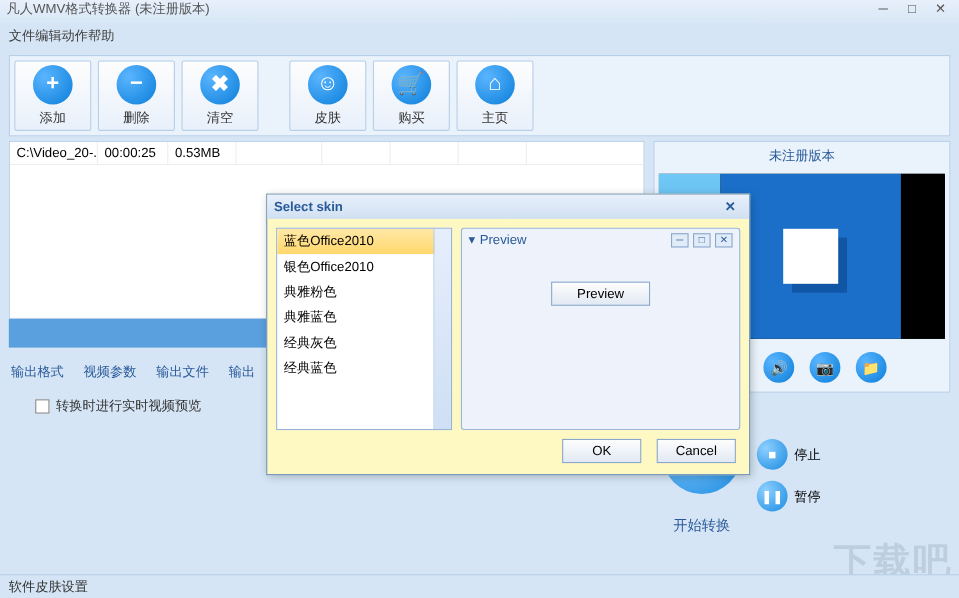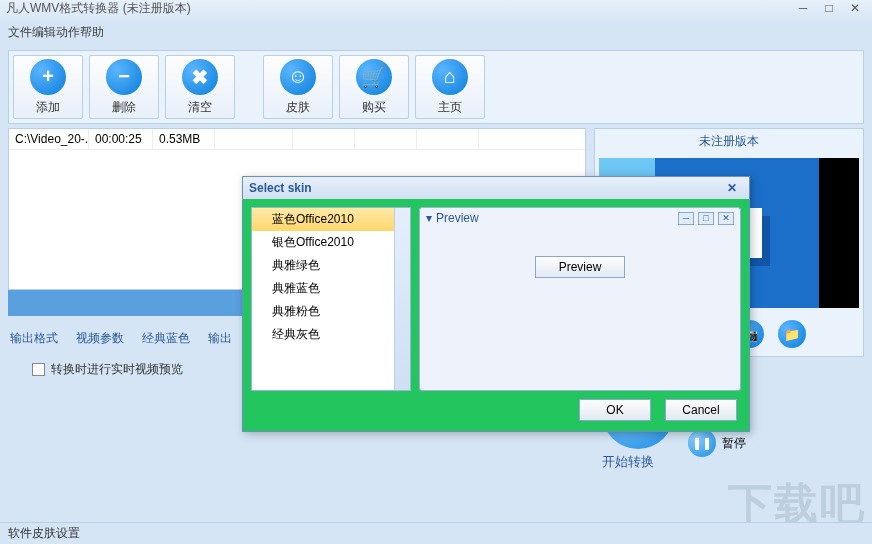--- a/index.html
+++ b/index.html
@@ -38,29 +38,29 @@
 .preview-img .m::after{content:"";position:absolute;left:50%;top:50%;width:50px;height:50px;background:#fff;transform:translate(-50%,-50%);box-shadow:8px 8px 0 #1155a5}
 .preview-img .r{width:40px;background:#000}
 .media-ctrl{display:flex;justify-content:center;gap:14px;padding:8px}
 .mbtn{width:28px;height:28px;border-radius:50%;background:radial-gradient(circle at 30% 30%,#5bb5ff,#0a7ed9);display:flex;align-items:center;justify-content:center;color:#fff;cursor:pointer;font-size:13px}
 .big-actions{display:flex;align-items:center;gap:14px;margin-top:20px;padding:0 8px}
 .big-play{width:72px;height:72px;border-radius:50%;background:radial-gradient(circle at 30% 30%,#8dd0ff,#1a8ae0);display:flex;align-items:center;justify-content:center;color:#fff;font-size:28px;cursor:pointer}
 .side-col{display:flex;flex-direction:column;gap:10px}
 .side-btn{display:flex;align-items:center;gap:6px;cursor:pointer}
 .side-btn .sc{width:28px;height:28px;border-radius:50%;background:radial-gradient(circle at 30% 30%,#8dd0ff,#1a8ae0);display:flex;align-items:center;justify-content:center;color:#fff}
 .statusbar{position:absolute;bottom:0;left:0;right:0;height:22px;background:#d5e5f5;border-top:1px solid #b8cfe8;display:flex;align-items:center;padding:0 8px;color:#333}
-.watermark{position:absolute;right:6px;bottom:10px;font-size:44px;color:rgba(120,140,160,.25);font-weight:bold;letter-spacing:2px;pointer-events:none}
-
-.dialog{position:absolute;left:242px;top:176px;width:508px;height:256px;background:#22c55e;border:1px solid #6a8fc0;box-shadow:2px 2px 8px rgba(0,0,0,.25)}
+.watermark{position:absolute;right:6px;bottom:10px;font-size:34px;color:rgba(120,140,160,.25);font-weight:bold;letter-spacing:2px;pointer-events:none}
+
+.dialog{position:absolute;left:242px;top:176px;width:440px;height:256px;background:#fef9c3;border:1px solid #6a8fc0;box-shadow:2px 2px 8px rgba(0,0,0,.25)}
 .dlg-title{height:22px;background:linear-gradient(#e8f0fb,#d0e0f2);display:flex;align-items:center;padding:0 6px;color:#2a5a9a;font-weight:bold}
 .dlg-title .spacer{flex:1}
 .dlg-body{display:flex;padding:8px;gap:8px;height:200px}
 .skin-list{width:160px;background:#fff;border:1px solid #9ab5d6;overflow:hidden;position:relative}
 .skin-list::after{content:"";position:absolute;right:0;top:0;bottom:0;width:15px;background:linear-gradient(#e6eefb,#cfdff4);border-left:1px solid #b8cfe8}
-.skin-item{padding:3px 20px;cursor:pointer}
+.skin-item{padding:3px 6px;cursor:pointer}
 .skin-item.sel{background:linear-gradient(#ffe9a8,#ffd76b)}
 .prev-group{flex:1;border:1px solid #9ab5d6;border-radius:3px;background:#eef3fb;position:relative}
 .prev-head{height:20px;display:flex;align-items:center;padding:0 6px;color:#2a5a9a;gap:4px}
 .prev-head .spacer{flex:1}
 .prev-head .wb{width:16px;height:13px;border:1px solid #8aa8cc;background:#e2ecf8;font-size:9px;display:flex;align-items:center;justify-content:center;cursor:pointer}
 .prev-btn{margin:28px auto 0;display:block;width:90px;height:22px;background:linear-gradient(#fdfdfd,#e2e9f3);border:1px solid #8aa8cc;cursor:pointer}
 .dlg-foot{display:flex;justify-content:flex-end;gap:14px;padding:0 12px}
 .dlg-foot button{width:72px;height:22px;background:linear-gradient(#fdfdfd,#e2e9f3);border:1px solid #8aa8cc;cursor:pointer}
 .start-label{color:#2a5a9a;font-size:13px}
 </style>
@@ -125,21 +125,21 @@
         </div>
       </div>
     </div>
     <div class="action-strip">
       <span>━ <span>删除</span></span>
       <span>✖ <span>清空</span></span>
     </div>
     <div class="tabs">
       <span>输出格式</span>
       <span>视频参数</span>
-      <span>经典蓝色</span>
+      <span>输出文件</span>
       <span>输出</span>
     </div>
     <div class="checkbox-row">
       <div class="cb"></div>
       <span>转换时进行实时视频预览</span>
     </div>
   </div>
 
   <div class="right">
     <div class="preview-pane">
@@ -152,21 +152,21 @@
       <div class="media-ctrl">
         <div class="mbtn">■</div>
         <div class="mbtn">🔊</div>
         <div class="mbtn">📷</div>
         <div class="mbtn">📁</div>
       </div>
     </div>
     <div class="big-actions">
       <div>
         <div class="big-play">▶</div>
-        <div class="start-label" style="text-align:left;margin-top:4px">开始转换</div>
+        <div class="start-label" style="text-align:center;margin-top:20px">开始转换</div>
       </div>
       <div class="side-col">
         <div class="side-btn">
             <div class="sc">■</div>
             <span>停止</span>
           </div>
         <div class="side-btn">
             <div class="sc">❚❚</div>
             <span>暂停</span>
           </div>
@@ -184,24 +184,24 @@
 <div class="dialog">
   <div class="dlg-title">
     <span>Select skin</span>
     <div class="spacer"></div>
     <div class="win-btn">✕</div>
   </div>
   <div class="dlg-body">
     <div class="skin-list">
       <div class="skin-item sel">蓝色Office2010</div>
       <div class="skin-item">银色Office2010</div>
-      <div class="skin-item">典雅绿色</div>
+      <div class="skin-item">典雅粉色</div>
       <div class="skin-item">典雅蓝色</div>
-      <div class="skin-item">典雅粉色</div>
       <div class="skin-item">经典灰色</div>
+      <div class="skin-item">经典蓝色</div>
     </div>
     <div class="prev-group">
       <div class="prev-head">
         <span>▾</span>
         <span>Preview</span>
         <div class="spacer"></div>
         <div class="wb">─</div>
         <div class="wb">□</div>
         <div class="wb">✕</div>
       </div>

